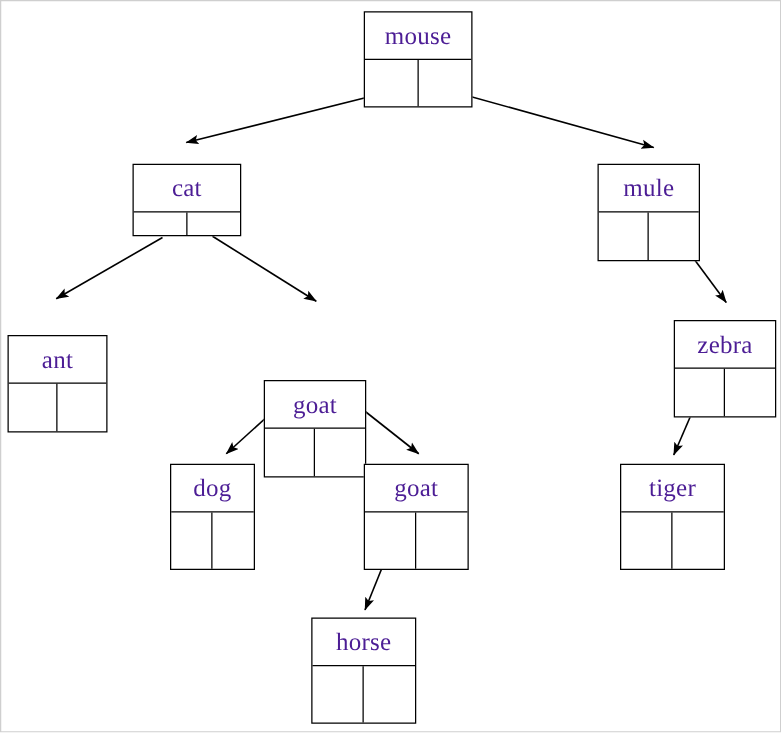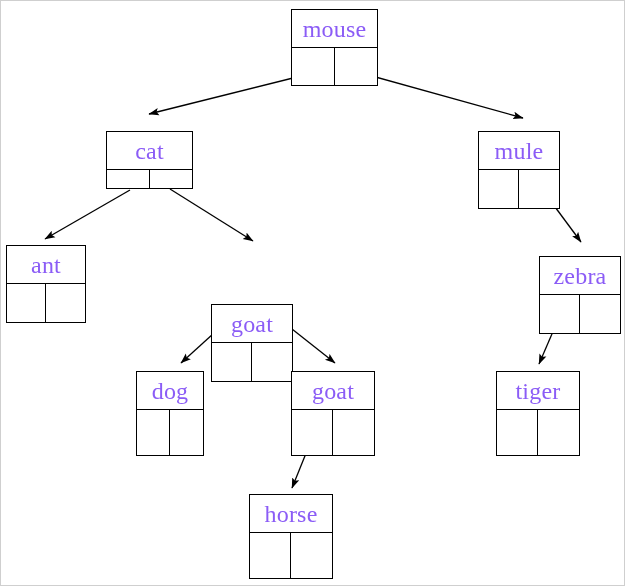--- a/index.html
+++ b/index.html
@@ -34,23 +34,23 @@
     border: 1.4px solid #000000;
     background: #ffffff;
     display: flex;
     flex-direction: column;
   }
   .node-label {
     flex: 0 0 auto;
     display: flex;
     align-items: center;
     justify-content: center;
-    font-size: 24px;
+    font-size: 20px;
     line-height: 1;
-    color: #8b5cf6;
+    color: #4c1d95;
     border-bottom: 1.4px solid #000000;
     box-sizing: border-box;
     letter-spacing: 0.2px;
   }
   .node-ptrs {
     flex: 1 1 auto;
     display: flex;
     box-sizing: border-box;
   }
   .ptr-cell {
@@ -101,21 +101,21 @@
           <div class="ptr-cell right"></div>
         </div>
       </div>
       <div class="node" style="left: 477px; top: 130px; width: 82px; height: 78px;">
         <div class="node-label" style="height: 38px;">mule</div>
         <div class="node-ptrs">
           <div class="ptr-cell left"></div>
           <div class="ptr-cell right"></div>
         </div>
       </div>
-      <div class="node" style="left: 5px; top: 244px; width: 80px; height: 78px;">
+      <div class="node" style="left: 5px; top: 267px; width: 80px; height: 78px;">
         <div class="node-label" style="height: 38px;">ant</div>
         <div class="node-ptrs">
           <div class="ptr-cell left"></div>
           <div class="ptr-cell right"></div>
         </div>
       </div>
       <div class="node" style="left: 210px; top: 255px; width: 82px; height: 78px; margin-top: 48px;">
         <div class="node-label" style="height: 38px;">goat</div>
         <div class="node-ptrs">
           <div class="ptr-cell left"></div>

